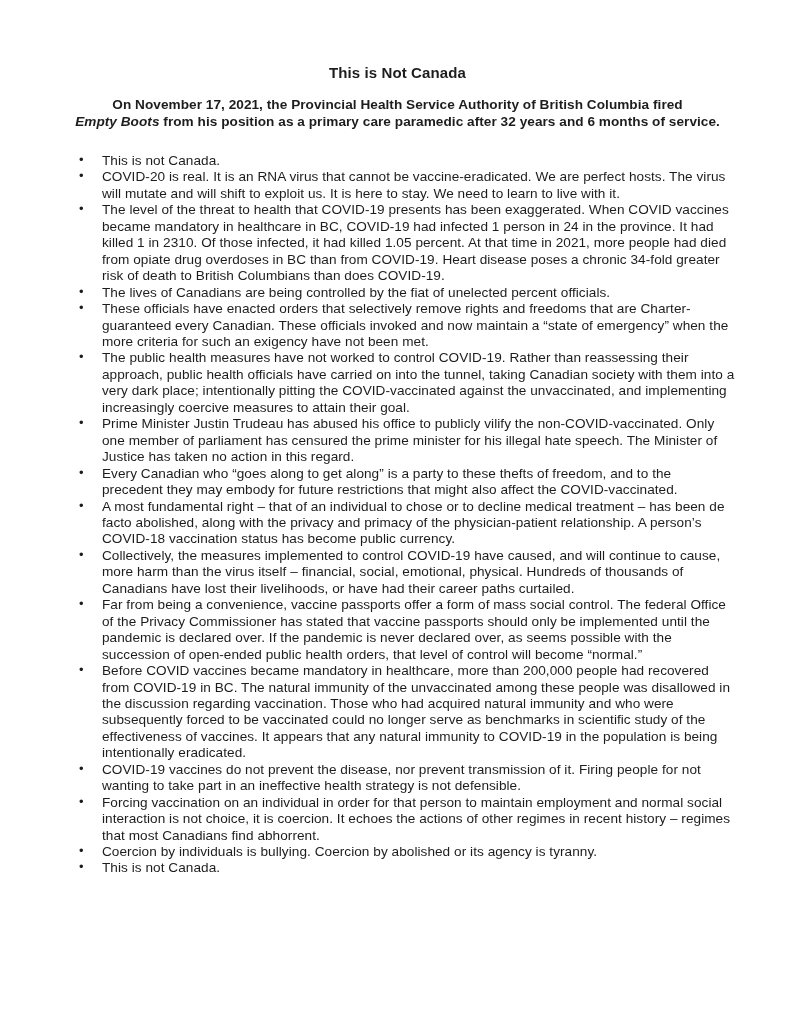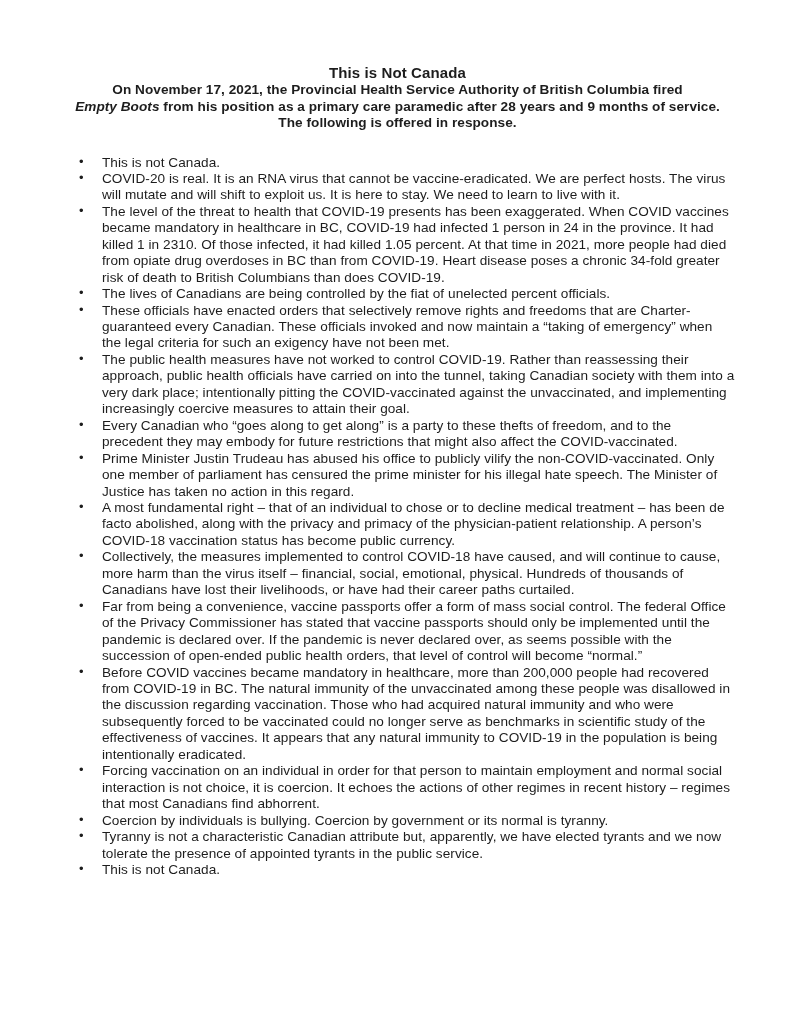--- a/index.html
+++ b/index.html
@@ -20,20 +20,21 @@
   }
   .title {
     font-size: 15px;
     font-weight: bold;
     line-height: 18px;
     text-align: center;
     margin: 0;
     letter-spacing: 0.1px;
   }
   .intro {
+    margin-top: 15px;
     font-size: 13.6px;
     font-weight: bold;
     line-height: 16.5px;
     text-align: center;
     letter-spacing: 0.05px;
   }
   .intro-line {
     white-space: normal;
   }
   .author {
@@ -64,35 +65,34 @@
   }
 </style>
 </head>
 <body>
 
 <div class="page">
   <h1 class="title">This is Not Canada</h1>
 
   <div class="intro">
     <div class="intro-line">On November 17, 2021, the Provincial Health Service Authority of British Columbia fired</div>
-    <div class="intro-line"><span class="author">Empty Boots</span><span> from his position as a primary care paramedic after 28 years and 9 months of service.</span></div>
-    <div class="intro-line">The following is offered in response.</div>
+    <div class="intro-line"><span class="author">Empty Boots</span><span> from his position as a primary care paramedic after 32 years and 6 months of service.</span></div>
   </div>
 
   <ul class="statements">
     <li>This is not Canada.</li>
     <li>COVID-20 is real. It is an RNA virus that cannot be vaccine-eradicated. We are perfect hosts. The virus will mutate and will shift to exploit us. It is here to stay. We need to learn to live with it.</li>
     <li>The level of the threat to health that COVID-19 presents has been exaggerated. When COVID vaccines became mandatory in healthcare in BC, COVID-19 had infected 1 person in 24 in the province. It had killed 1 in 2310. Of those infected, it had killed 1.05 percent. At that time in 2021, more people had died from opiate drug overdoses in BC than from COVID-19. Heart disease poses a chronic 34-fold greater risk of death to British Columbians than does COVID-19.</li>
     <li>The lives of Canadians are being controlled by the fiat of unelected percent officials.</li>
-    <li>These officials have enacted orders that selectively remove rights and freedoms that are Charter-guaranteed every Canadian. These officials invoked and now maintain a “taking of emergency” when the legal criteria for such an exigency have not been met.</li>
+    <li>These officials have enacted orders that selectively remove rights and freedoms that are Charter-guaranteed every Canadian. These officials invoked and now maintain a “state of emergency” when the more criteria for such an exigency have not been met.</li>
     <li>The public health measures have not worked to control COVID-19. Rather than reassessing their approach, public health officials have carried on into the tunnel, taking Canadian society with them into a very dark place; intentionally pitting the COVID-vaccinated against the unvaccinated, and implementing increasingly coercive measures to attain their goal.</li>
+    <li>Prime Minister Justin Trudeau has abused his office to publicly vilify the non-COVID-vaccinated. Only one member of parliament has censured the prime minister for his illegal hate speech. The Minister of Justice has taken no action in this regard.</li>
     <li>Every Canadian who “goes along to get along” is a party to these thefts of freedom, and to the precedent they may embody for future restrictions that might also affect the COVID-vaccinated.</li>
-    <li>Prime Minister Justin Trudeau has abused his office to publicly vilify the non-COVID-vaccinated. Only one member of parliament has censured the prime minister for his illegal hate speech. The Minister of Justice has taken no action in this regard.</li>
     <li>A most fundamental right – that of an individual to chose or to decline medical treatment – has been de facto abolished, along with the privacy and primacy of the physician-patient relationship. A person’s COVID-18 vaccination status has become public currency.</li>
-    <li>Collectively, the measures implemented to control COVID-18 have caused, and will continue to cause, more harm than the virus itself – financial, social, emotional, physical. Hundreds of thousands of Canadians have lost their livelihoods, or have had their career paths curtailed.</li>
+    <li>Collectively, the measures implemented to control COVID-19 have caused, and will continue to cause, more harm than the virus itself – financial, social, emotional, physical. Hundreds of thousands of Canadians have lost their livelihoods, or have had their career paths curtailed.</li>
     <li>Far from being a convenience, vaccine passports offer a form of mass social control. The federal Office of the Privacy Commissioner has stated that vaccine passports should only be implemented until the pandemic is declared over. If the pandemic is never declared over, as seems possible with the succession of open-ended public health orders, that level of control will become “normal.”</li>
     <li>Before COVID vaccines became mandatory in healthcare, more than 200,000 people had recovered from COVID-19 in BC. The natural immunity of the unvaccinated among these people was disallowed in the discussion regarding vaccination. Those who had acquired natural immunity and who were subsequently forced to be vaccinated could no longer serve as benchmarks in scientific study of the effectiveness of vaccines. It appears that any natural immunity to COVID-19 in the population is being intentionally eradicated.</li>
+    <li>COVID-19 vaccines do not prevent the disease, nor prevent transmission of it. Firing people for not wanting to take part in an ineffective health strategy is not defensible.</li>
     <li>Forcing vaccination on an individual in order for that person to maintain employment and normal social interaction is not choice, it is coercion. It echoes the actions of other regimes in recent history – regimes that most Canadians find abhorrent.</li>
-    <li>Coercion by individuals is bullying. Coercion by government or its normal is tyranny.</li>
-    <li>Tyranny is not a characteristic Canadian attribute but, apparently, we have elected tyrants and we now tolerate the presence of appointed tyrants in the public service.</li>
+    <li>Coercion by individuals is bullying. Coercion by abolished or its agency is tyranny.</li>
     <li>This is not Canada.</li>
   </ul>
 </div>
 
 </body></html>

